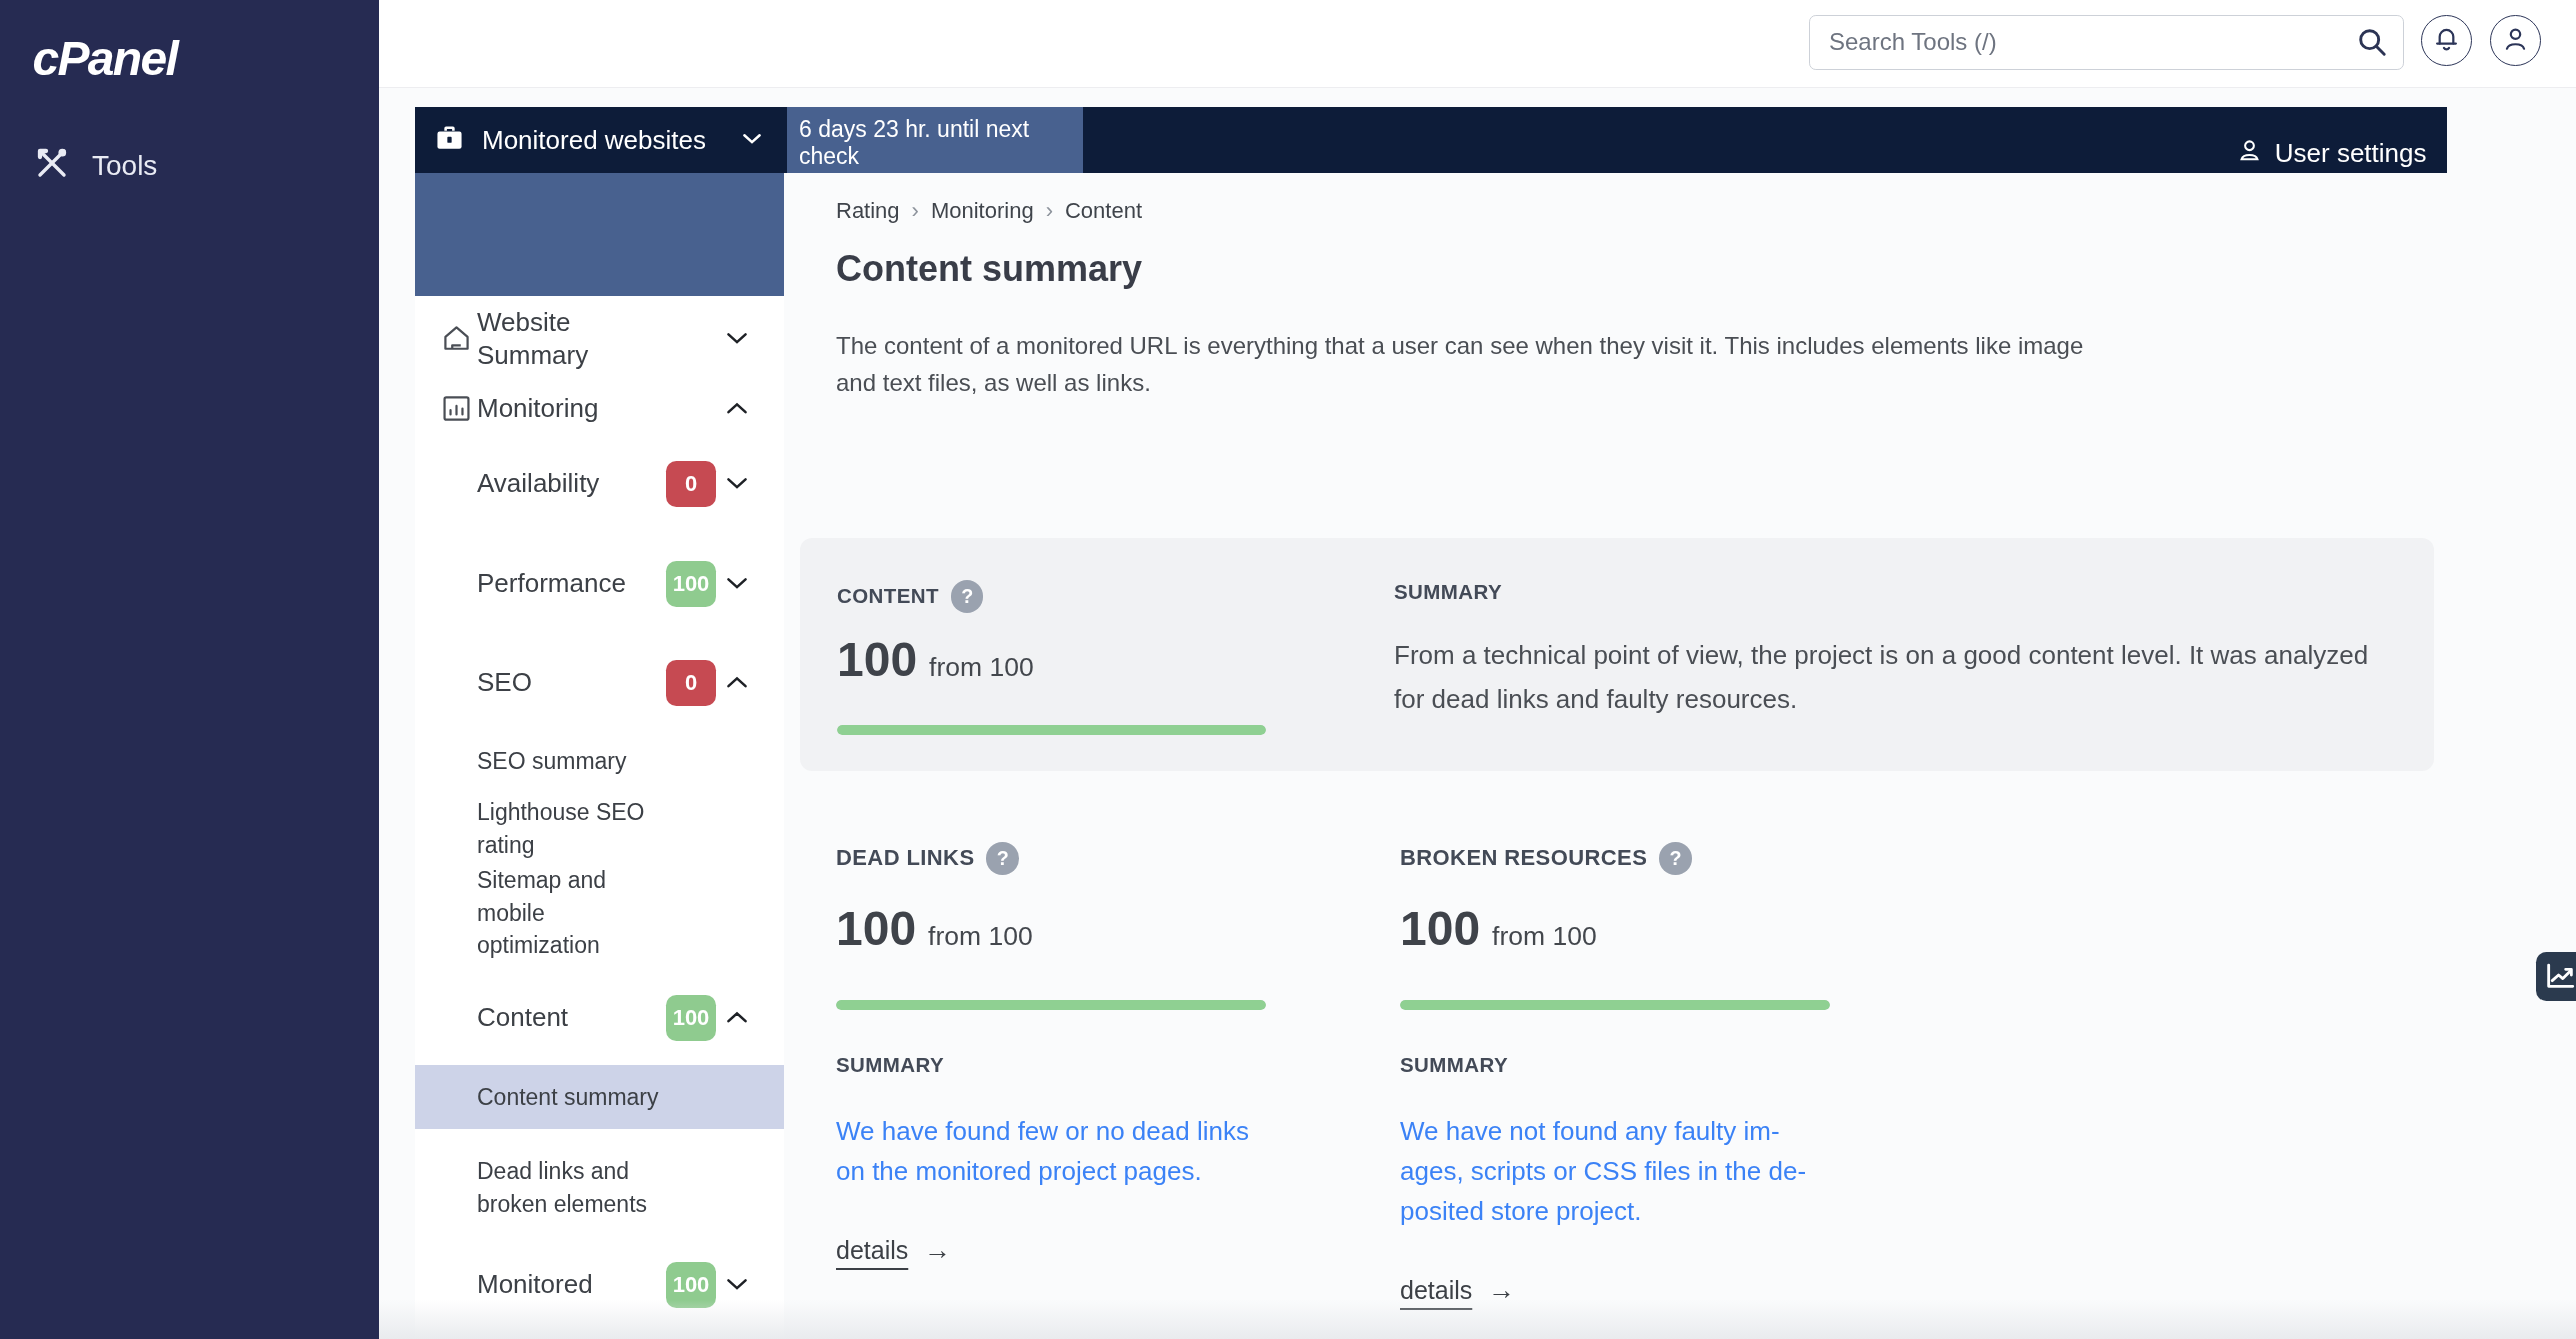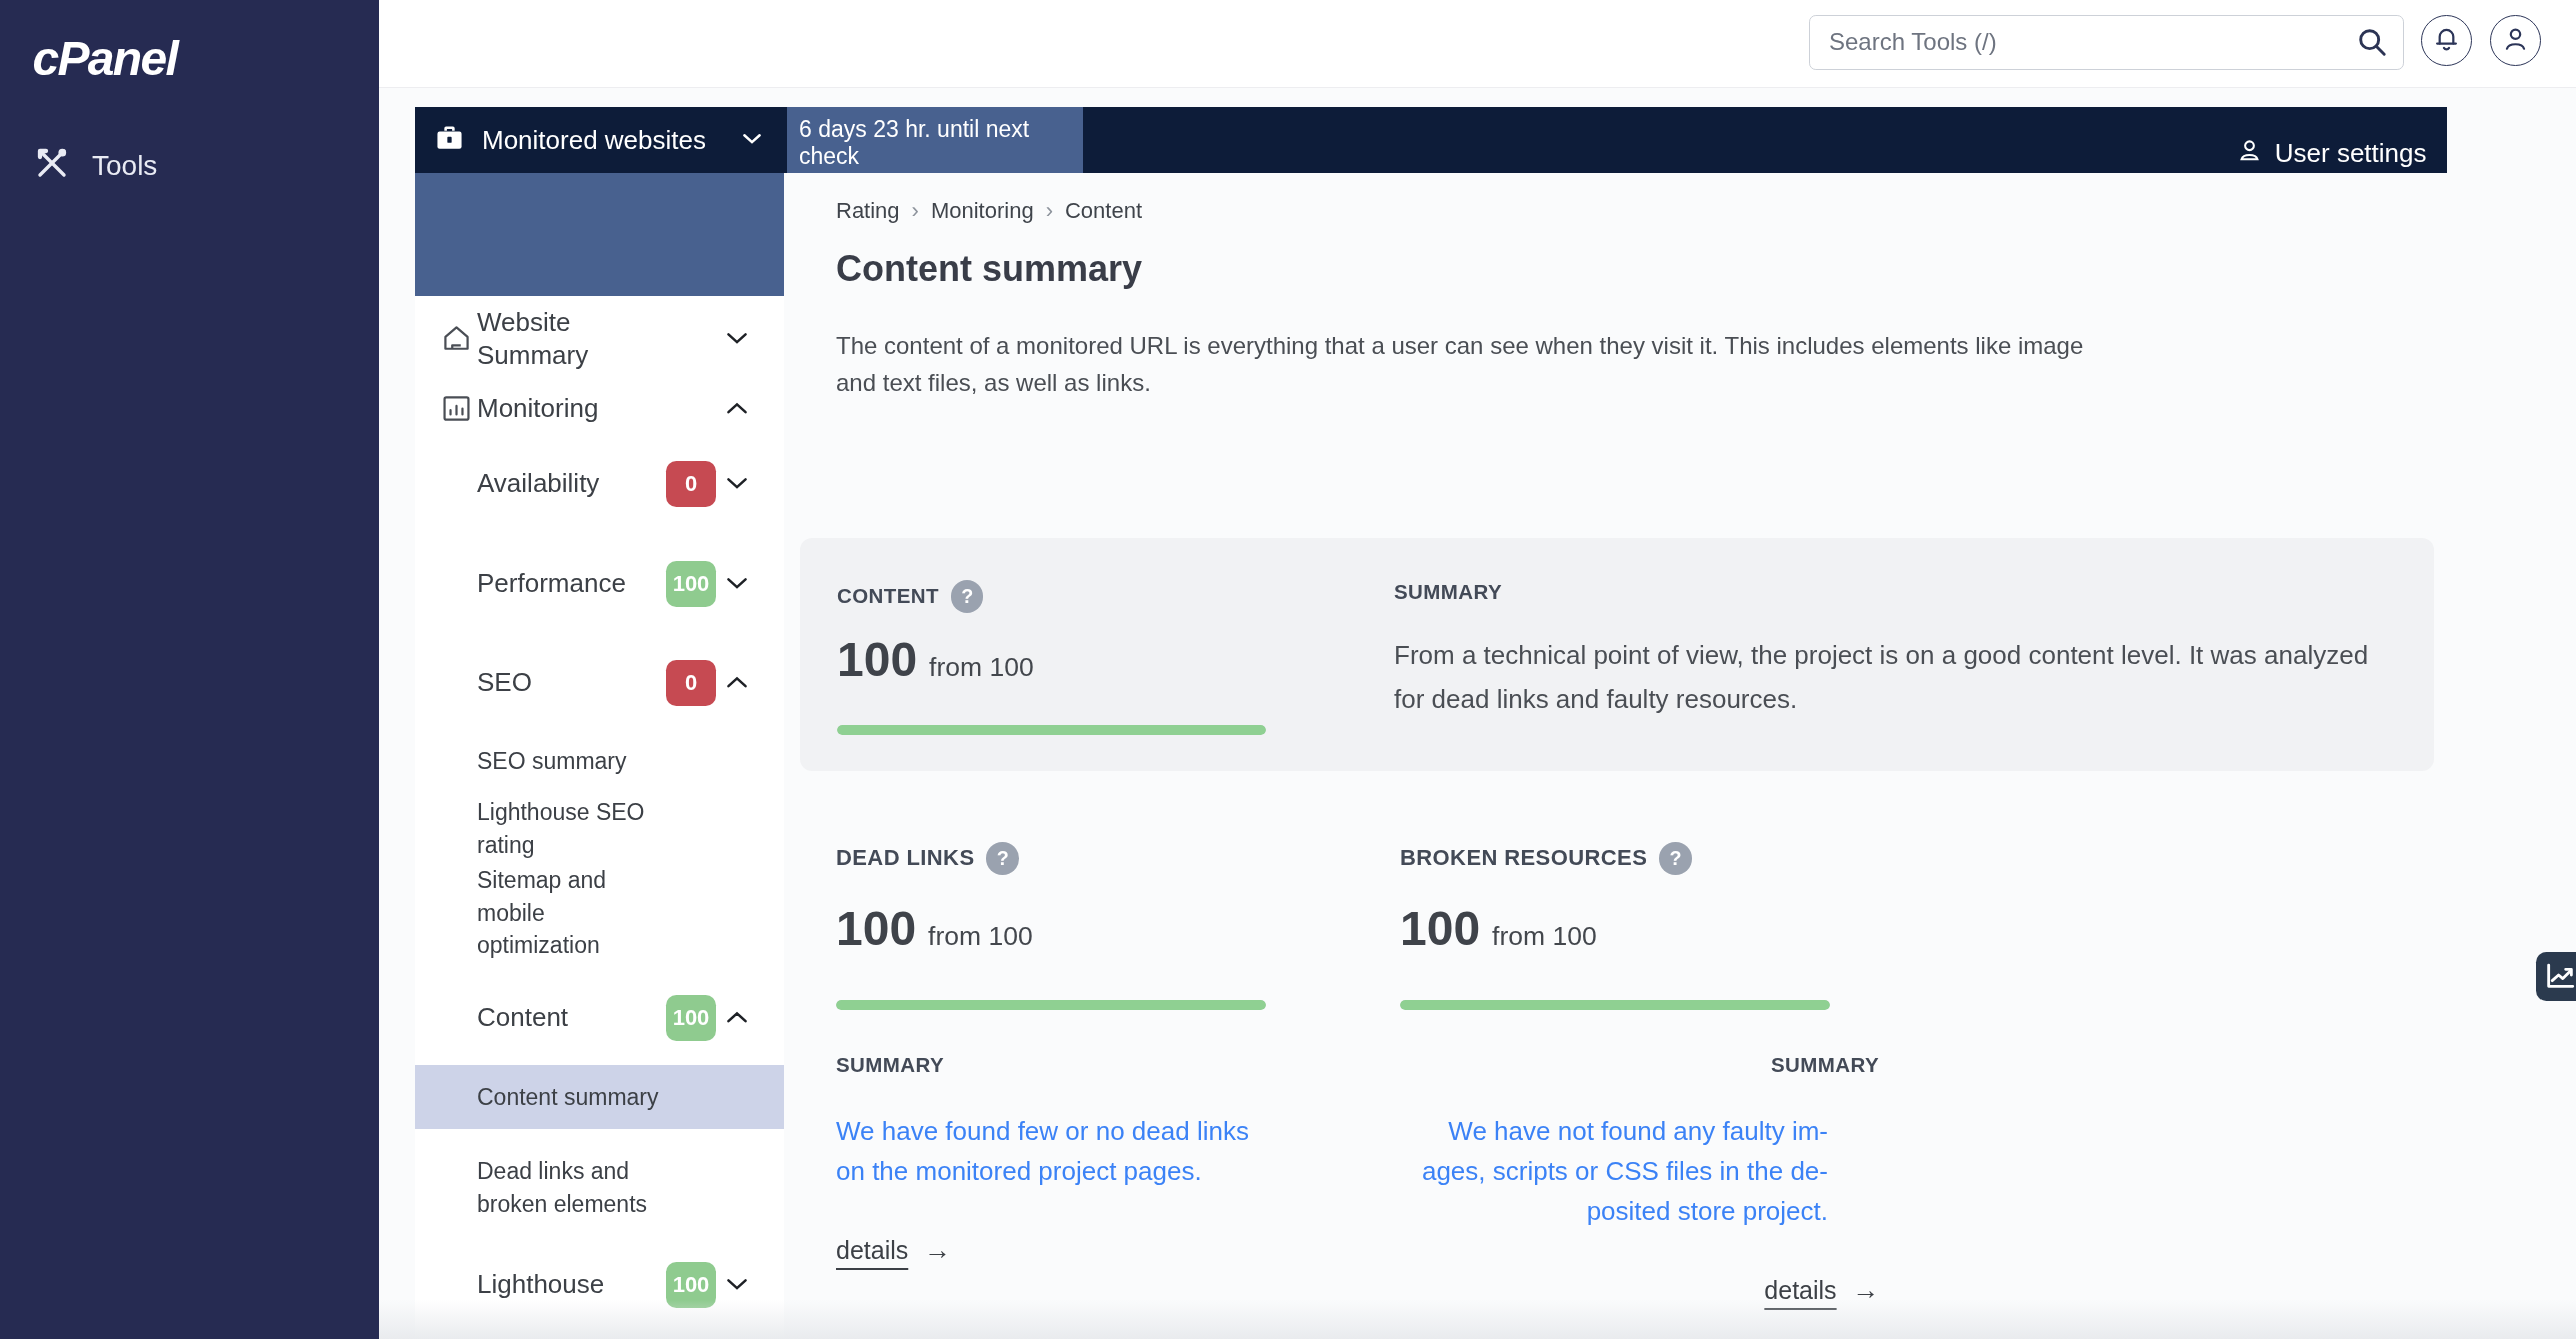--- a/index.html
+++ b/index.html
@@ -64,21 +64,21 @@
   .score-from { font-size:26.5px; color:#43474d; }
   .green-track { height:10.3px; border-radius:6px; background:#e3e6e9; overflow:hidden; }
   .green-fill { height:100%; background:#8fd092; border-radius:6px; }
   .card .colA { position:absolute; left:37px; top:42px; width:445px; }
   .card .colA .green-track { margin-top:38px; width:429px; }
   .card .colB { position:absolute; left:594px; top:42px; width:992px; }
   .card .colB .body { margin-top:29px; font-size:26px; line-height:44px; color:#4a4e54; }
 
   .metric { position:absolute; top:842px; }
   .metric.left { left:836px; width:479px; }
-  .metric.right { left:1400px; width:479px;text-align:right; }
+  .metric.right { left:1400px; width:479px; }
   .metric .score-line { margin-top:26px; }
   .metric .green-track { margin-top:44px; width:430px; }
   .metric .sum-label { margin-top:43px; font-size:20.5px; font-weight:bold; letter-spacing:0.4px; color:#434a57; }
   .metric .body { margin-top:34px; font-size:26px; line-height:40px; color:#3b82f6; }
   .metric.left .body { width:445px; }
   .metric.right .body { width:428px; }
   .details-link { display:inline-flex; align-items:center; gap:15.4px; margin-top:44px; font-size:25px; color:#3c4046; cursor:pointer; }
   .details-link .dtxt { text-decoration:underline; text-underline-offset:8.6px; }
   .details-link .arrow { font-size:27px; }
 
@@ -255,21 +255,21 @@
 
     <div class="side-row selected" style="top:769px;">
       <span class="txt sub">Content summary</span>
     </div>
 
     <div class="side-row two-line" style="top:859px;">
       <span class="txt sub">Dead links and broken elements</span>
     </div>
 
     <div class="side-row" style="top:963px;">
-      <span class="txt">Lighthouse</span>
+      <span class="txt">Monitored</span>
       <span class="badge success">100</span>
       <span class="side-chev">
         <svg width="24" height="15.4" viewBox="0 0 28 18" fill="none" stroke="#1e2126" stroke-width="3" stroke-linecap="round">
             <path d="M4 4 L14 13 L24 4"></path>
           </svg>
       </span>
     </div>
   </aside>
 
   <main>

